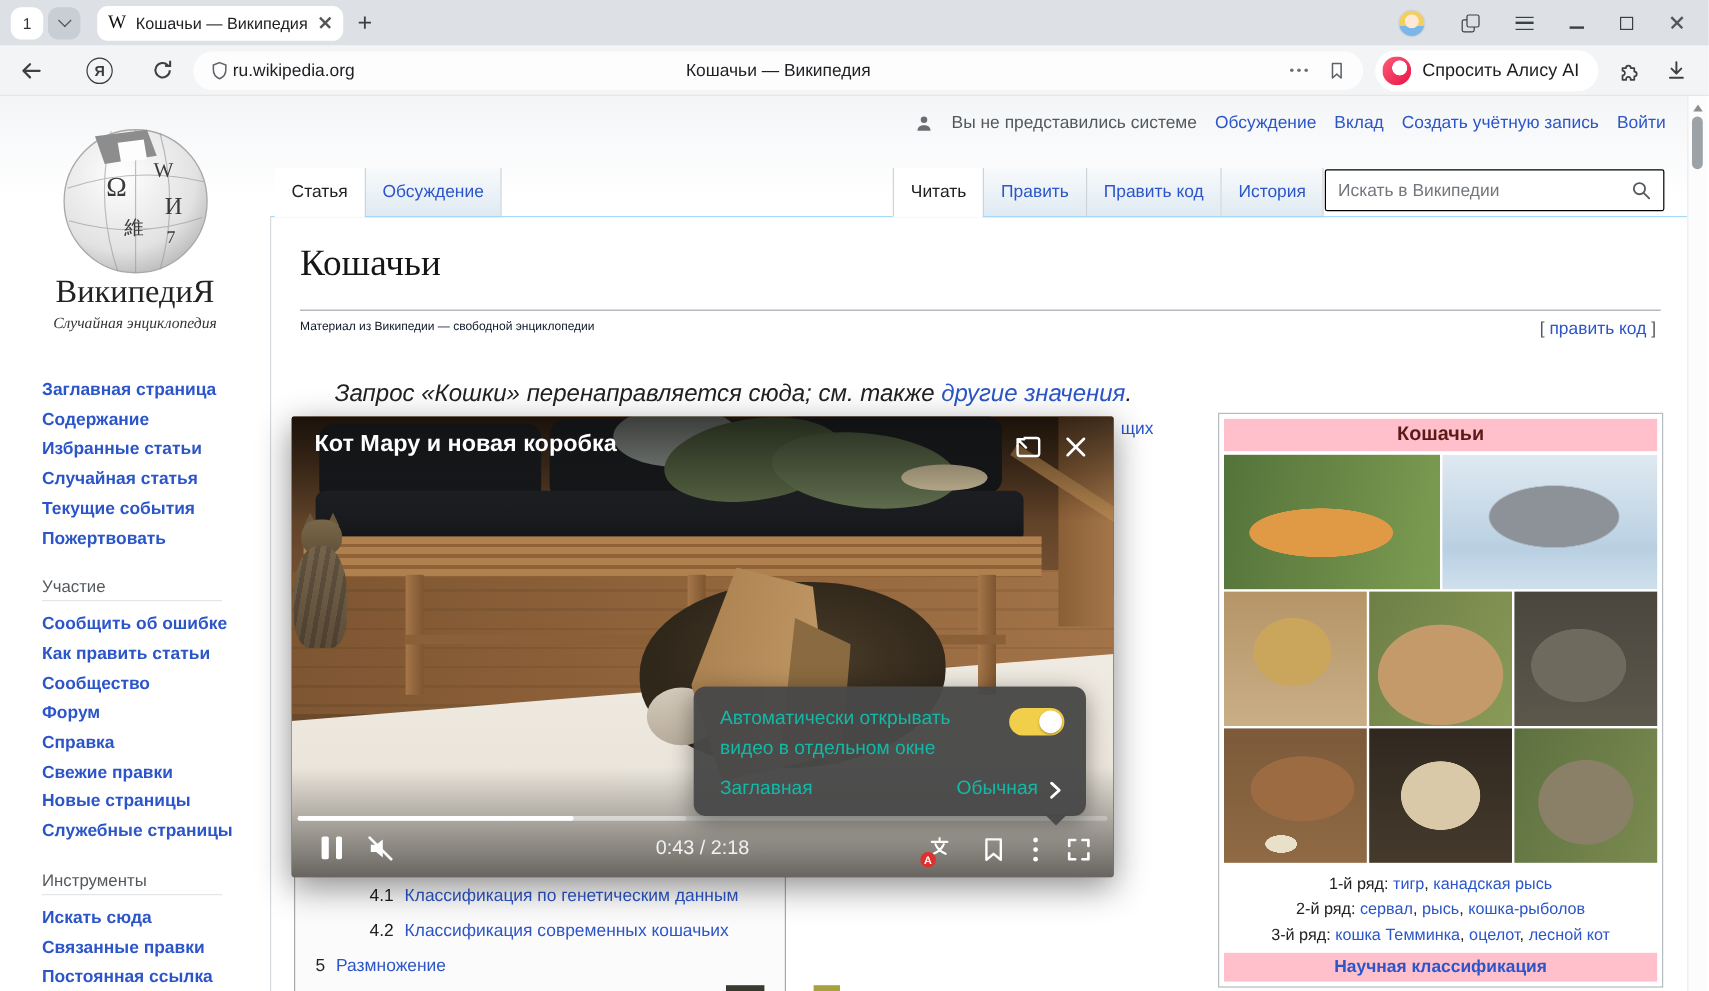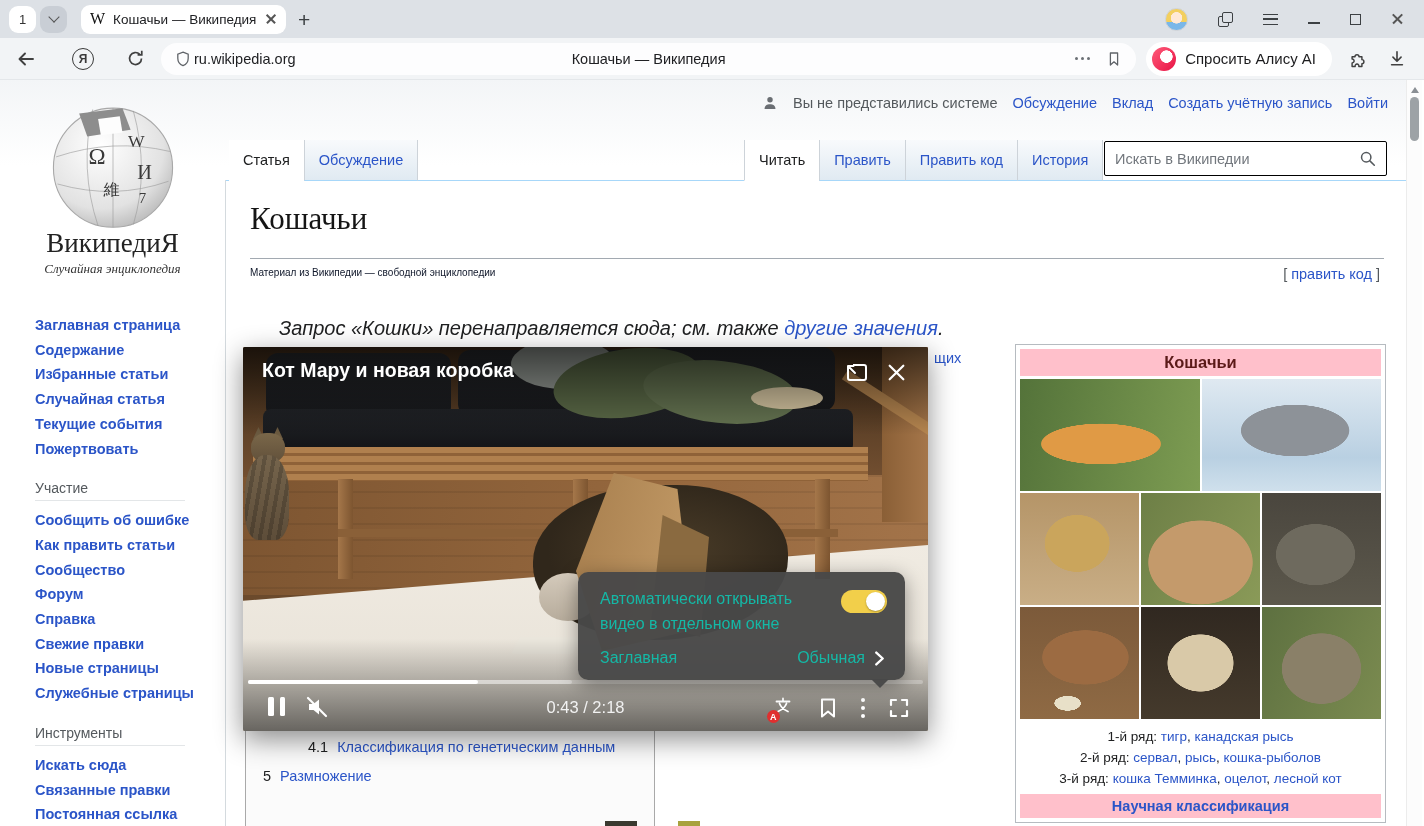--- a/index.html
+++ b/index.html
@@ -422,20 +422,21 @@
     <span class="gray">[ </span><a class="blue">править код</a><span class="gray"> ]</span>
   </div>
   <div class="redirect">
     <span>Запрос «Кошки» перенаправляется сюда; см. также </span><a class="blue" style="font-style:italic;">другие значения</a><span>.</span>
   </div>
   <a class="fragment blue">щих</a>
 
   <div class="toc">
     <ul>
         <li class="ind"><span class="tocnum">4.1</span><a class="blue">Классификация по генетическим данным</a></li>
+        <li class="ind"><span class="tocnum">4.2</span><a class="blue">Классификация современных кошачьих</a></li>
         <li><span class="tocnum">5</span><a class="blue">Размножение</a></li>
         <li><a class="blue"></a></li>
       </ul>
   </div>
 
   <div class="infobox">
     <div class="ib-title">Кошачьи</div>
     <div class="ib-grid2">
       <div class="ib-cell ph-tiger"></div>
       <div class="ib-cell ph-lynx"></div>

